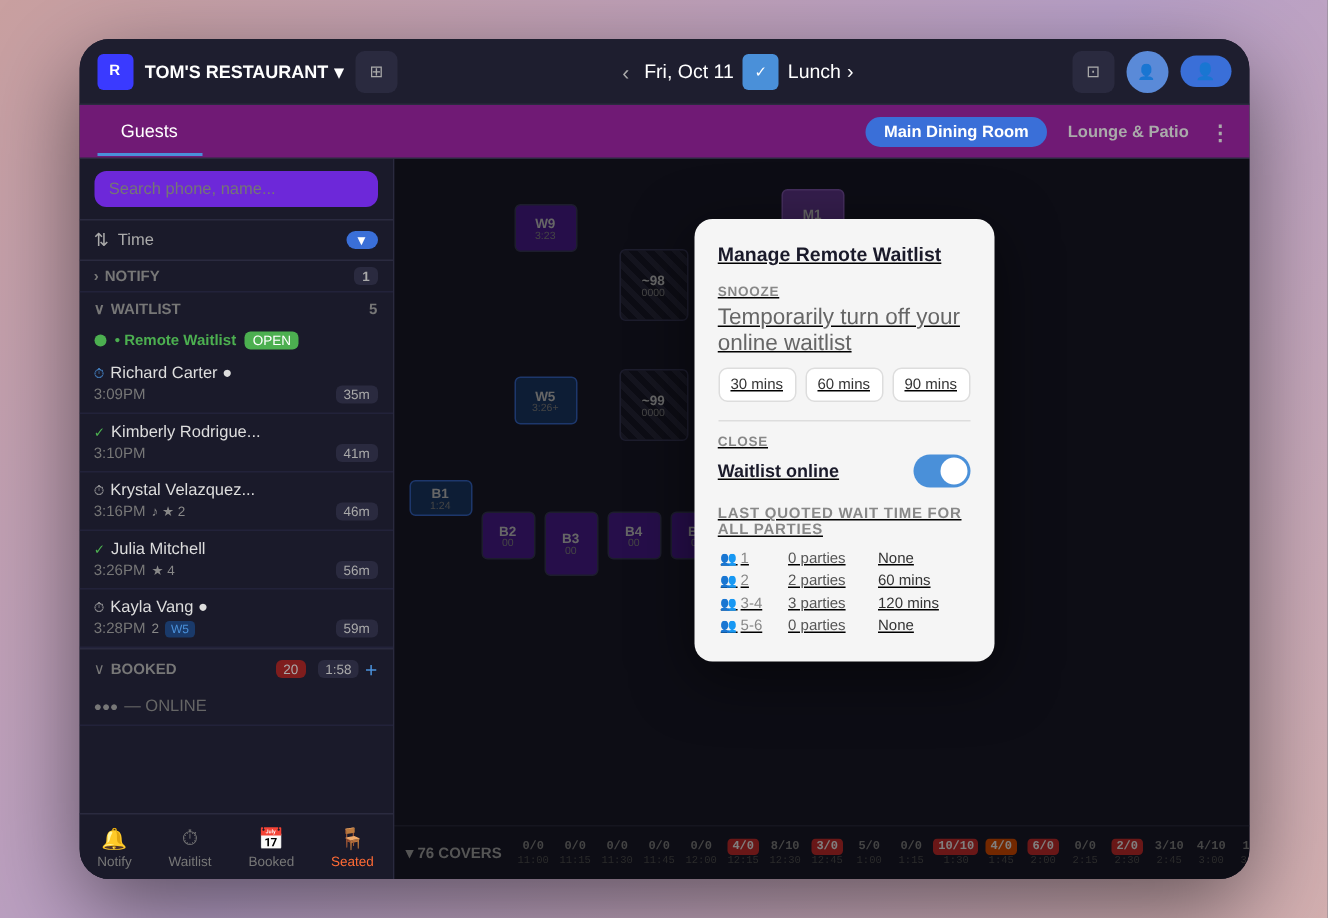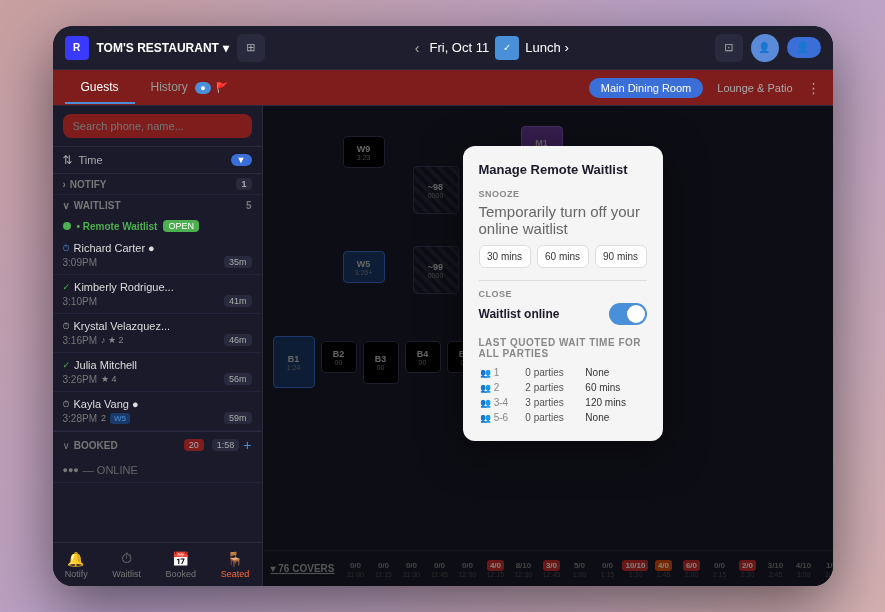--- a/index.html
+++ b/index.html
@@ -89,26 +89,26 @@
       background: #3a6fd8;
       border-radius: 14px;
       padding: 4px 10px;
       color: white;
       font-size: 11px;
       cursor: pointer;
       display: flex; align-items: center; gap: 4px;
     }
     
     .sub-nav {
-      background: #7f1d1d;
+      background: #701a75;
       height: 36px;
       display: flex;
       align-items: center;
       padding: 0 12px;
-      gap: 0;
+      gap: 16px;
       border-bottom: 1px solid #2a2a3f;
       flex-shrink: 0;
     }
     .sub-nav-tab {
       padding: 8px 16px;
       color: #999;
       font-size: 12px;
       cursor: pointer;
       border-bottom: 2px solid transparent;
     }
@@ -119,21 +119,21 @@
     .sub-nav-badge {
       background: #4a90d9;
       border-radius: 10px;
       padding: 1px 5px;
       font-size: 9px;
       color: white;
       margin-left: 4px;
     }
     .sub-nav-right {
       margin-left: auto;
-      display: flex; align-items: center; gap: 6px;
+      display: flex; align-items: center; gap: 6px; font-weight: bold;
     }
     .dining-room-btn {
       background: #3a6fd8;
       border-radius: 12px;
       padding: 4px 12px;
       color: white;
       font-size: 11px;
       cursor: pointer;
     }
     .patio-btn {
@@ -160,21 +160,21 @@
       flex-direction: column;
       flex-shrink: 0;
       position: relative;
     }
     .search-bar {
       padding: 8px 10px;
       border-bottom: 1px solid #2a2a3f;
     }
     .search-input {
       width: 100%;
-      background: #7f1d1d;
+      background: #6d28d9;
       border: none;
       border-radius: 8px;
       padding: 6px 10px;
       color: #aaa;
       font-size: 11px;
     }
     .sort-row {
       display: flex; align-items: center;
       padding: 6px 10px;
       border-bottom: 1px solid #2a2a3f;
@@ -247,45 +247,45 @@
       height: 36px;
       background: #1a1a2a;
       border-top: 1px solid #2a2a3f;
       display: flex;
       align-items: center;
       padding: 0 8px;
       overflow: hidden;
       flex-shrink: 0;
     }
     .covers-label {
-      color: #aaa; font-size: 10px; font-weight: 600; white-space: nowrap; margin-right: 8px; text-decoration: underline;
+      color: #aaa; font-size: 10px; font-weight: 600; white-space: nowrap; margin-right: 8px;
     }
     .timeline-slots {
-      display: flex; gap: 2px; overflow: hidden;
+      display: flex; gap: 2px; overflow: hidden; font-family: Liberation Mono, monospace;
     }
     .timeline-slot {
       display: flex; flex-direction: column; align-items: center; min-width: 26px;
     }
     .slot-count {
       font-size: 8px; font-weight: 600; padding: 1px 3px; border-radius: 3px;
     }
     .slot-count.normal { color: #888; }
     .slot-count.red { background: #d32f2f; color: white; border-radius: 3px; }
     .slot-count.orange { background: #e65100; color: white; border-radius: 3px; }
     .slot-time { color: #555; font-size: 7px; }
     
     .floor-plan {
       flex: 1;
       background: #1a1a2a;
       position: relative;
       overflow: hidden;
     }
     .table-item {
       position: absolute;
-      background: #000000;
+      background: #4c1d95;
       border: 1px solid #3a3a5a;
       border-radius: 4px;
       display: flex; flex-direction: column;
       align-items: center; justify-content: center;
       font-size: 9px; color: #aaa;
       cursor: pointer;
     }
     .table-item.purple { background: #6a3d9a; border-color: #8a5dba; }
     .table-item.blue-active { background: #1a3a6a; border-color: #3a6fd8; }
     .table-item .table-num { color: #ccc; font-weight: 600; font-size: 9px; }
@@ -300,20 +300,21 @@
       align-items: flex-start;
       justify-content: flex-start;
       padding: 40px 0 0 200px;
     }
     .modal {
       background: #f5f5f5;
       border-radius: 12px;
       padding: 16px;
       width: 200px;
       box-shadow: 0 10px 40px rgba(0,0,0,0.5);
+      text-decoration: underline;
     }
     .modal-title {
       font-size: 13px;
       font-weight: 700;
       color: #1a1a2a;
       margin-bottom: 12px;
     }
     .modal-section-label {
       font-size: 9px;
       font-weight: 700;
@@ -431,25 +432,20 @@
       <div class="nav-icon-btn">⊡</div>
       <div class="avatar-btn" style="background:#5a8ad8;">👤</div>
       <div class="nav-blue-btn">👤</div>
     </div>
   </div>
 
   <div class="sub-nav">
     <div class="sub-nav-tab active">
       <span>Guests</span>
     </div>
-    <div class="sub-nav-tab">
-      <span>History</span>
-      <span class="sub-nav-badge">●</span>
-      <span style="color:#aaa;font-size:10px;margin-left:2px;">🚩</span>
-    </div>
     <div class="sub-nav-right">
       <div class="dining-room-btn">Main Dining Room</div>
       <div class="patio-btn">Lounge &amp; Patio</div>
       <div class="more-btn">⋮</div>
     </div>
   </div>
 
   <div class="main-content">
 
     <div class="sidebar">
@@ -603,21 +599,21 @@
             <span class="table-sub">0000</span>
           </div>
           <div class="table-item blue-active" style="left: 80px; top: 145px; width: 42px; height: 32px;">
             <span class="table-num">W5</span>
             <span class="table-sub">3:26+</span>
           </div>
           <div class="table-item" style="background: repeating-linear-gradient(45deg, rgb(42, 42, 63), rgb(42, 42, 63) 4px, rgb(26, 26, 42) 4px, rgb(26, 26, 42) 8px); left: 150px; top: 140px; width: 46px; height: 48px;">
             <span class="table-num">~99</span>
             <span class="table-sub">0000</span>
           </div>
-          <div class="table-item blue-active" style="left: 10px; top: 230px; width: 42px; height: 52px;">
+          <div class="table-item blue-active" style="left: 10px; top: 214px; width: 42px; height: 24px;">
             <span class="table-num">B1</span>
             <span class="table-sub">1:24</span>
           </div>
           <div class="table-item" style="left: 58px; top: 235px; width: 36px; height: 32px;">
             <span class="table-num">B2</span>
             <span class="table-sub">00</span>
           </div>
           <div class="table-item" style="left: 100px; top: 235px; width: 36px; height: 43px;">
             <span class="table-num">B3</span>
             <span class="table-sub">00</span>

